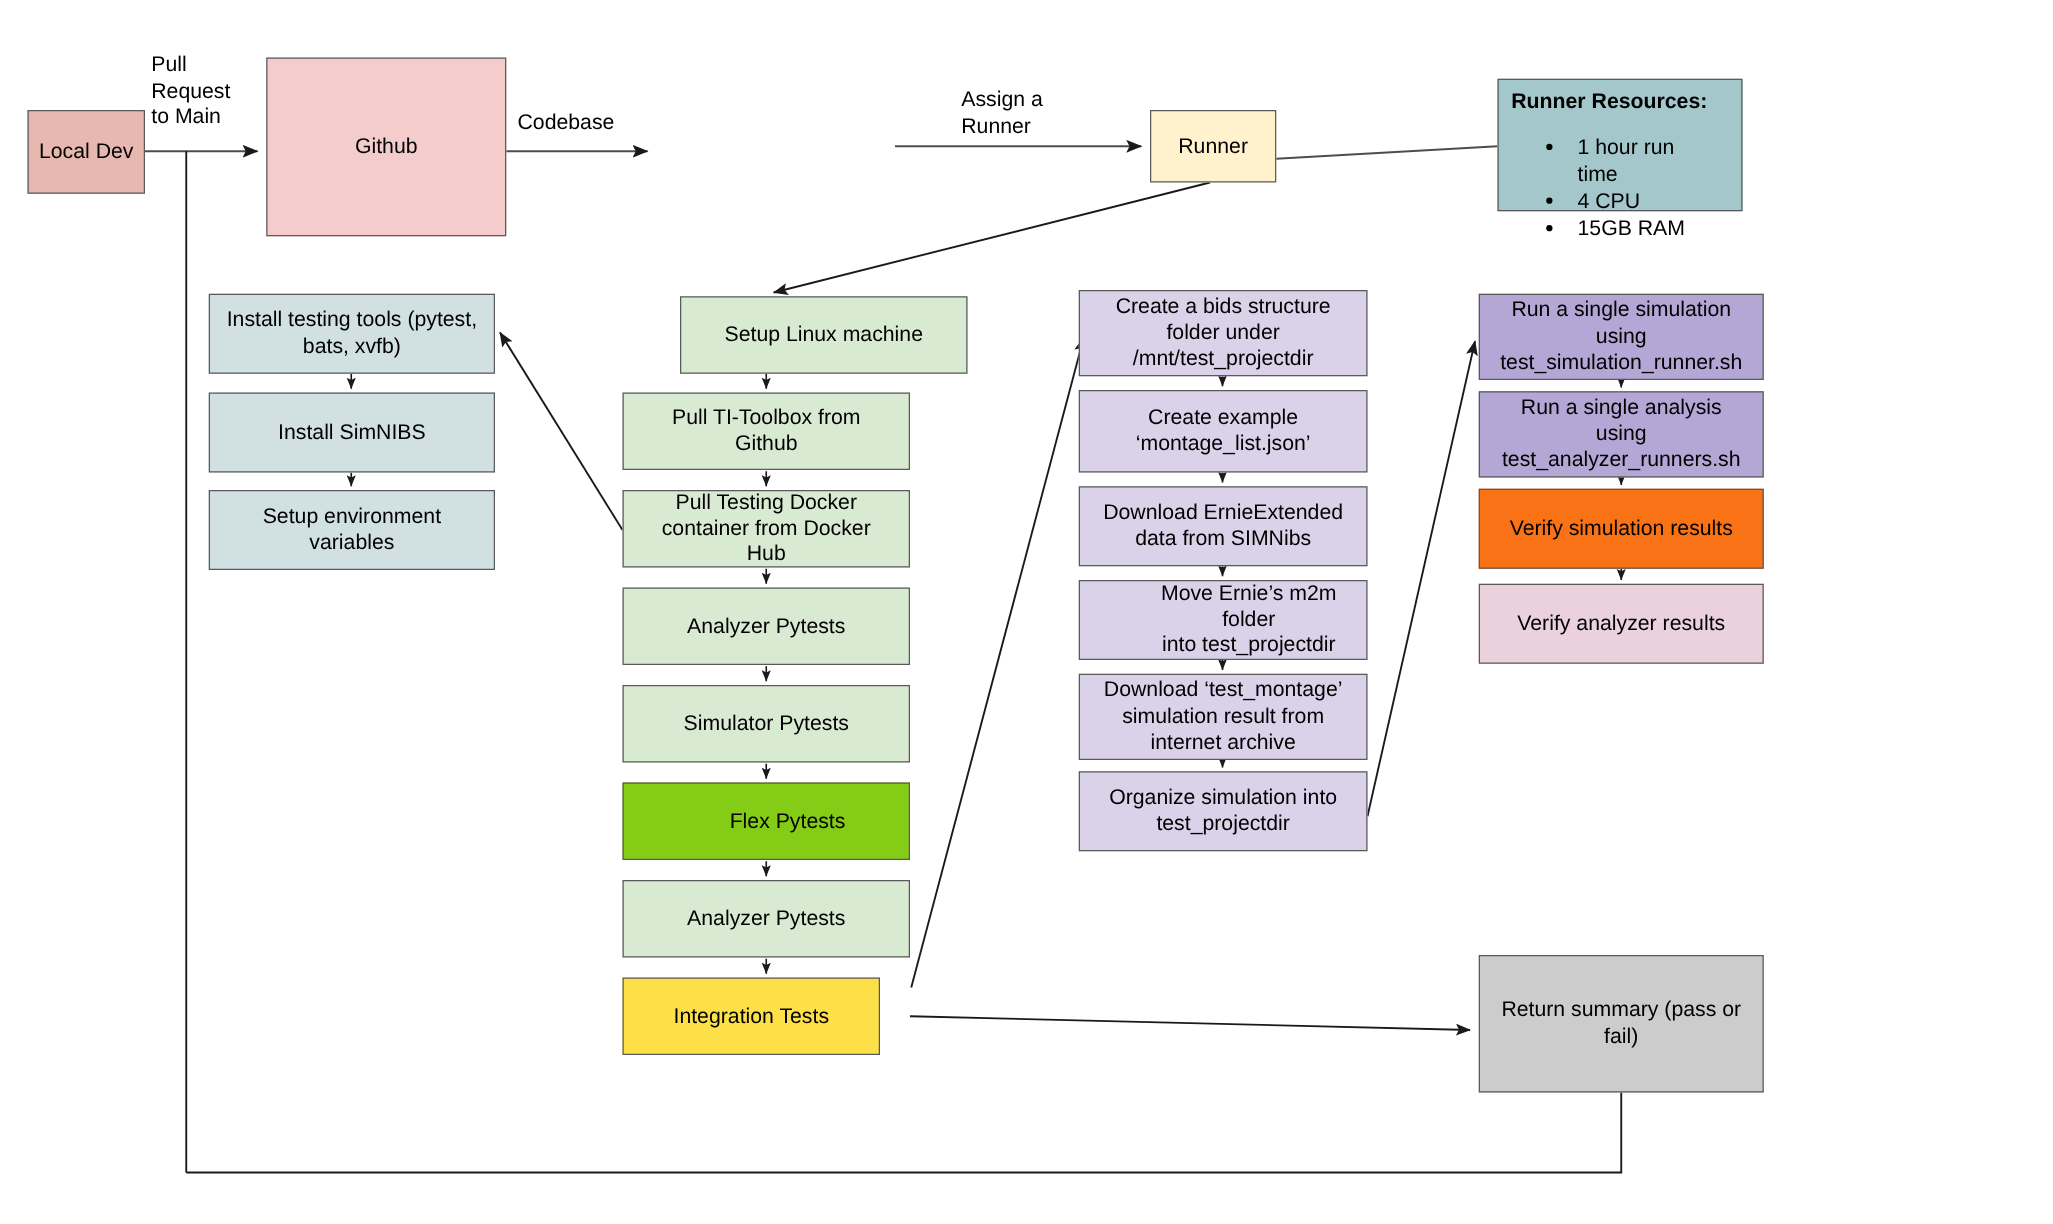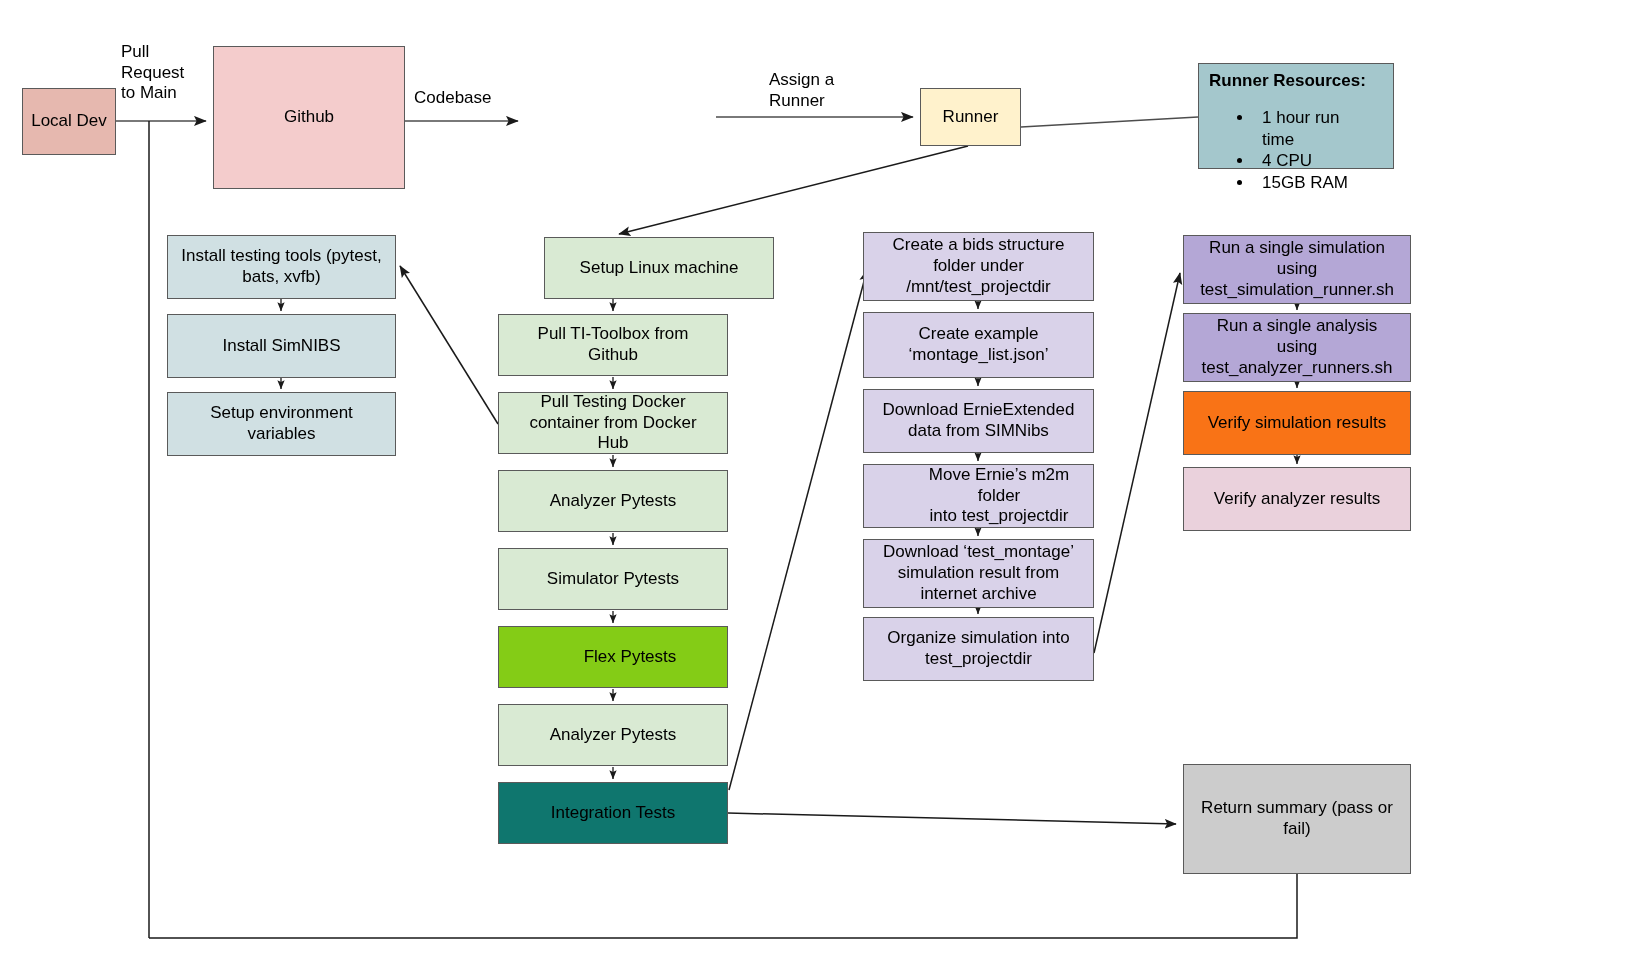--- a/index.html
+++ b/index.html
@@ -170,21 +170,21 @@
       <div class="node" style="left: 498px; top: 237px; width: 230px; height: 62px; background: rgb(217, 234, 211); margin-left: 46px;"><span>Setup Linux machine</span></div>
       <div class="node" style="left: 498px; top: 314px; width: 230px; height: 62px; background: rgb(217, 234, 211); text-align: center;"><span>Pull TI-Toolbox from
 Github</span></div>
       <div class="node" style="left: 498px; top: 392px; width: 230px; height: 62px; background: rgb(217, 234, 211);"><span>Pull Testing Docker
 container from Docker
 Hub</span></div>
       <div class="node" style="left: 498px; top: 470px; width: 230px; height: 62px; background: rgb(217, 234, 211);"><span>Analyzer Pytests</span></div>
       <div class="node" style="left: 498px; top: 548px; width: 230px; height: 62px; background: rgb(217, 234, 211);"><span>Simulator Pytests</span></div>
       <div class="node" style="left: 498px; top: 626px; width: 230px; height: 62px; background: #84cc16; padding-left: 40px;"><span>Flex Pytests</span></div>
       <div class="node" style="left: 498px; top: 704px; width: 230px; height: 62px; background: rgb(217, 234, 211);"><span>Analyzer Pytests</span></div>
-      <div class="node" style="left: 498px; top: 782px; width: 230px; height: 62px; background: #0f766e;"><span>Integration Tests</span></div>
+      <div class="node" style="left: 498px; top: 782px; width: 206px; height: 62px; background: #fde047;"><span>Integration Tests</span></div>
       <div class="node" style="left: 863px; top: 232px; width: 231px; height: 69px; background: rgb(217, 210, 233);"><span>Create a bids structure
 folder under
 /mnt/test_projectdir</span></div>
       <div class="node" style="left: 863px; top: 312px; width: 231px; height: 66px; background: rgb(217, 210, 233);"><span>Create example
 ‘montage_list.json’</span></div>
       <div class="node" style="left: 863px; top: 389px; width: 231px; height: 64px; background: rgb(217, 210, 233);"><span>Download ErnieExtended
 data from SIMNibs</span></div>
       <div class="node" style="left: 863px; top: 464px; width: 231px; height: 64px; background: rgb(217, 210, 233); padding-left: 47px;"><span>Move Ernie’s m2m folder
 into test_projectdir</span></div>
       <div class="node" style="left: 863px; top: 539px; width: 231px; height: 69px; background: rgb(217, 210, 233);"><span>Download ‘test_montage’

